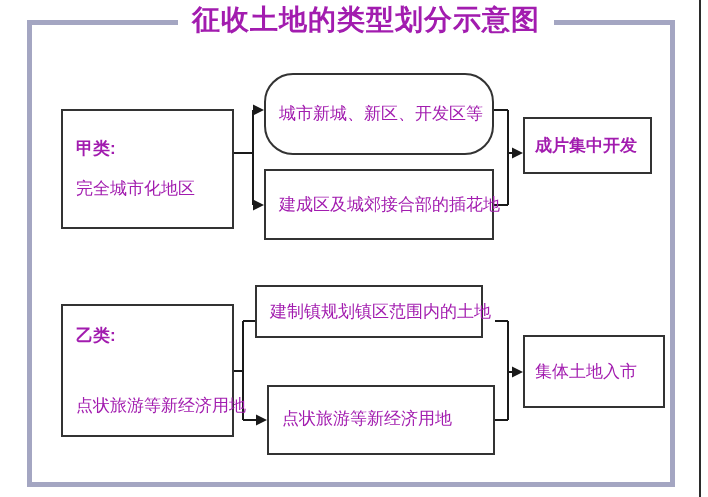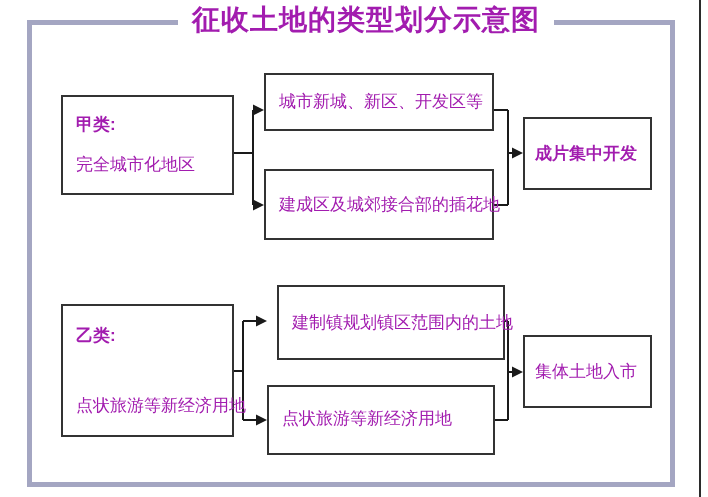--- a/index.html
+++ b/index.html
@@ -73,28 +73,28 @@
     display: flex;
     flex-direction: column;
     justify-content: center;
     font-size: 17px;
     line-height: 40px;
     padding-left: 13px;
     padding-right: 6px;
     white-space: nowrap;
   }
   .box .heading { font-weight: bold; }
-  .box-a { left: 61px;  top: 95px; width: 173px; height: 100px; }
-  .box-b { left: 264px; top: 73px;  width: 230px; height: 58px;  }
+  .box-a { left: 61px;  top: 109px; width: 173px; height: 120px; }
+  .box-b { left: 264px; top: 73px;  width: 230px; height: 82px; border-radius: 29px;  }
   .box-c { left: 264px; top: 169px; width: 230px; height: 71px;  }
-  .box-d { left: 523px; top: 117px; width: 129px; height: 73px; font-weight: bold; padding-left: 10px; }
+  .box-d { left: 523px; top: 117px; width: 129px; height: 57px; font-weight: bold; padding-left: 10px; }
   .box-e { left: 61px;  top: 304px; width: 173px; height: 133px; gap: 30px; }
-  .box-f { left: 277px; top: 285px; width: 228px; height: 75px; text-align: right;  }
+  .box-f { left: 255px; top: 285px; width: 228px; height: 53px; text-align: right;  }
   .box-g { left: 267px; top: 385px; width: 228px; height: 70px; font-family: Liberation Mono, monospace;  }
-  .box-h { left: 523px; top: 335px; width: 129px; height: 73px; padding-left: 10px; }
+  .box-h { left: 523px; top: 335px; width: 142px; height: 73px; padding-left: 10px; }
 </style>
 </head>
 <body>
 
 <div class="canvas">
 
   <div class="page-edge"></div>
   <div class="frame"></div>
 
   <svg class="connectors" viewBox="0 0 708 497">

